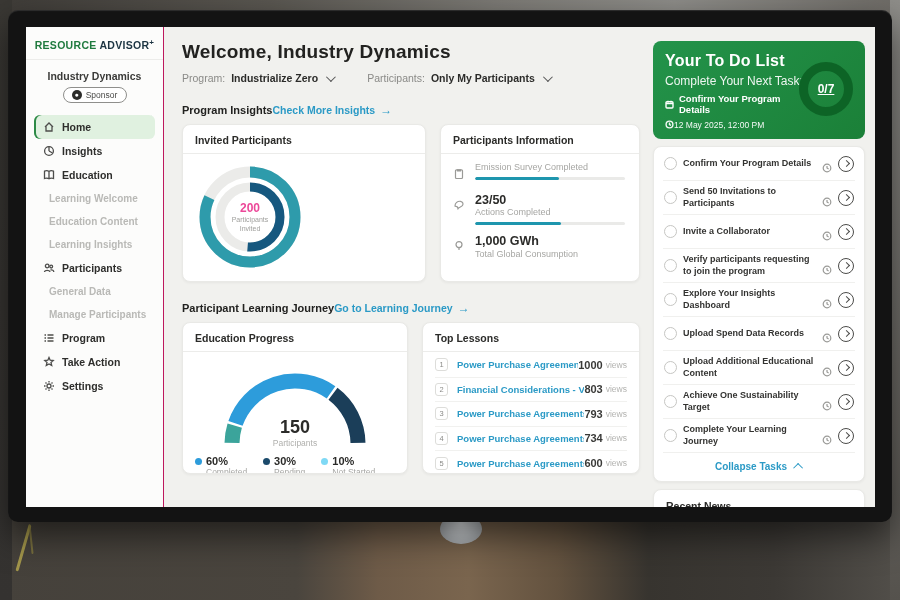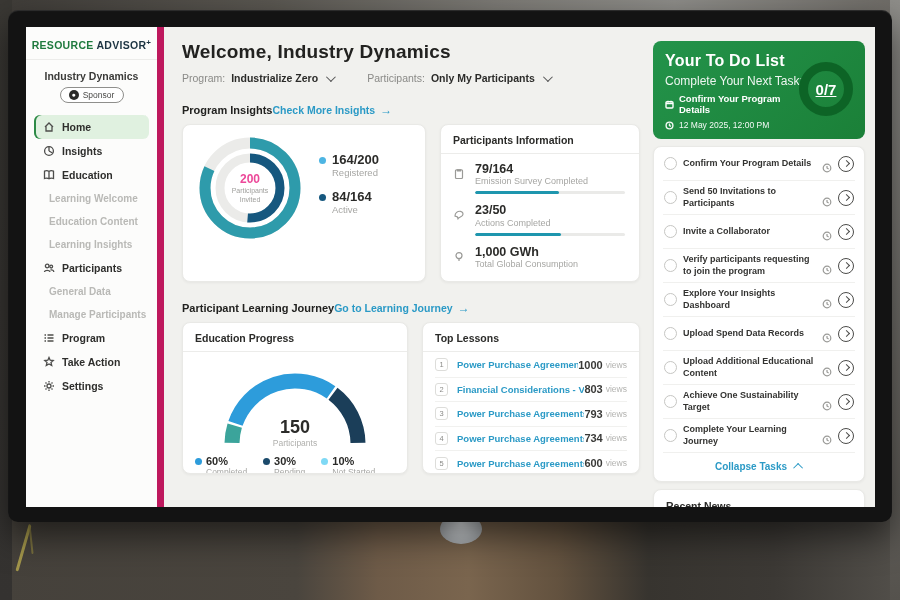--- a/index.html
+++ b/index.html
@@ -17,21 +17,21 @@
     background:radial-gradient(circle at 50% 30%, #e8ebed 0%, #c3c7ca 45%, #8f9396 100%); }
   .leaf { position:absolute; left:22px; top:524px; width:3px; height:48px; background:#b3a44d; border-radius:2px; transform:rotate(16deg); opacity:.85; }
   .leaf2 { position:absolute; left:30px; top:524px; width:2px; height:30px; background:#8f8340; border-radius:2px; transform:rotate(-6deg); opacity:.7; }
 
   
   .monitor { position:absolute; left:8px; top:10px; width:884px; height:512px; background:#131313;
     border-radius:10px; box-shadow:0 14px 34px rgba(0,0,0,.55), inset 0 1px 1px rgba(255,255,255,.12); }
   .screen { position:absolute; left:18px; top:17px; right:17px; bottom:15px; background:#f1f1ee; overflow:hidden; display:flex; }
 
   
-  .sidebar { width:138px; background:#fcfcfb; border-right:7px solid #be185d; padding-top:10px; flex:none; }
+  .sidebar { width:138px; background:#fcfcfb; border-right:1px solid #be185d; padding-top:10px; flex:none; }
   .logo { text-align:center; font-size:10.5px; font-weight:bold; letter-spacing:.3px; padding-bottom:8px; border-bottom:1px solid #ececea; }
   .logo .p1 { color:#1f7a3e; } .logo .p2 { color:#1c3442; } .logo sup { font-size:8px; color:#1c3442; }
   .org { text-align:center; font-size:10.5px; font-weight:bold; color:#3a3a38; margin-top:10px; }
   .sponsor { width:64px; margin:5px auto 8px; border:1px solid #8f8f8c; border-radius:11px; padding:2px 6px;
     display:flex; align-items:center; justify-content:center; gap:4px; background:#fff; cursor:pointer; }
   .sponsor .sp-ic { width:10px; height:10px; border-radius:50%; background:#2b2b29; color:#fff; font-size:7px;
     display:flex; align-items:center; justify-content:center; }
   .sponsor .sp-tx { font-size:8.5px; color:#4a4a48; }
   .nav { padding:4px 8px; }
   .nav-item { display:flex; align-items:center; gap:7px; height:24px; padding:0 8px; border-radius:6px; cursor:pointer; }
@@ -101,26 +101,26 @@
   .lesson-title { flex:1; font-size:9.5px; font-weight:bold; color:#2b9ac6; margin-left:9px; white-space:nowrap; overflow:hidden; }
   .views { font-size:11px; font-weight:bold; color:#3a3a38; }
   .views-lbl { font-size:8.5px; color:#b3b3b0; margin-left:3px; }
 
   
   .rightcol { width:222px; flex:none; padding:14px 10px 0 0; }
   .todo-card { position:relative; background:linear-gradient(135deg,#23934a,#1b8038); border-radius:8px; height:98px; padding:11px 12px; color:#fff; }
   .todo-title { font-size:16px; font-weight:bold; letter-spacing:.2px; }
   .todo-sub { font-size:12px; margin-top:4px; opacity:.92; }
   .todo-task { display:flex; align-items:center; gap:5px; font-size:9.5px; font-weight:bold; margin-top:5px; width:140px; }
-  .todo-date { display:flex; align-items:center; gap:5px; font-size:8.5px; margin-top:5px; opacity:.95; }
+  .todo-date { display:flex; font-size:8.5px; margin-top:5px; opacity:.95; }
   .mini-ic { width:9px; height:9px; flex:none; }
   .mini-ic svg { width:9px; height:9px; stroke:#fff; fill:none; stroke-width:1.4; }
   .todo-ring { position:absolute; right:12px; top:21px; width:54px; height:54px; border-radius:50%;
     border:9px solid #0d6426; display:flex; align-items:center; justify-content:center; }
-  .todo-ring span { font-size:15px; font-weight:bold; color:#fff;text-decoration:underline; }
+  .todo-ring span { font-size:12px; font-weight:bold; color:#fff;text-decoration:underline; }
 
   .tasks-card { background:#fff; border:1px solid #e9e9e6; border-radius:8px; margin-top:7px; padding:0 9px; box-shadow:0 1px 3px rgba(0,0,0,.05); }
   .task-row { display:flex; align-items:center; gap:6px; min-height:34px; padding:4px 1px; border-bottom:1px solid #f0f0ee; cursor:pointer; }
   .task-check { width:13px; height:13px; border-radius:50%; border:1.4px solid #c6c6c3; flex:none; }
   .task-label { flex:1; font-size:9px; font-weight:bold; color:#333331; line-height:1.25; }
   .task-clock { width:10px; height:10px; flex:none; }
   .task-clock svg { width:10px; height:10px; stroke:#9a9a97; fill:none; stroke-width:1.2; }
   .task-go { width:16px; height:16px; border-radius:50%; border:1.5px solid #4c4c4a; flex:none; position:relative; }
   .task-go::after { content:""; position:absolute; left:5px; top:4.5px; width:4px; height:4px;
     border-right:1.5px solid #4c4c4a; border-top:1.5px solid #4c4c4a; transform:rotate(45deg); }
@@ -254,62 +254,46 @@
       <span class="section-title">Program Insights</span>
       <span class="link">
         <span>Check More Insights</span>
             <span class="arrow">→</span>
       </span>
     </div>
 
     <div class="cards-row">
 
       <div class="card invited-card">
+        <div class="card-title">Invited Participants</div>
         <div class="invited-body">
           <div class="donut-wrap">
             <svg id="donut-svg" width="118" height="118" viewBox="0 0 118 118">
                   <circle cx="59" cy="59" r="45" fill="none" stroke="#EBEBE9" stroke-width="11"></circle>
                   <circle cx="59" cy="59" r="45" fill="none" stroke="#2E9BAB" stroke-width="11" stroke-dasharray="231.84953783492674 282.7433388230814" transform="rotate(-90 59 59)"></circle>
                   <circle cx="59" cy="59" r="30" fill="none" stroke="#EBEBE9" stroke-width="9"></circle>
                   <circle cx="59" cy="59" r="30" fill="none" stroke="#16587F" stroke-width="9" stroke-dasharray="96.54650593958876 188.49555921538757" transform="rotate(-90 59 59)"></circle>
                 </svg>
             <div class="donut-center">
               <div class="donut-val">200</div>
               <div class="donut-lbl">Participants Invited</div>
             </div>
           </div>
-          <div class="dlegend">
-            <div class="dlegend-item">
-              <span class="dot" style="background-color: rgb(77, 181, 227);"></span>
-              <span>
-                    <div class="dl-val">164/200</div>
-              <div class="dl-lbl">Registered</div>
-                  </span>
-            </div>
-            <div class="dlegend-item">
-              <span class="dot" style="background-color: rgb(22, 88, 127);"></span>
-              <span>
-                    <div class="dl-val">84/164</div>
-              <div class="dl-lbl">Active</div>
-                  </span>
-            </div>
-          </div>
         </div>
       </div>
 
       <div class="card info-card">
         <div class="card-title">Participants Information</div>
         <div class="info-body">
           <div class="info-row">
             <span class="info-ic"><svg viewBox="0 0 12 12">
                     <rect x="2.5" y="1.8" width="7" height="8.7" rx="1"></rect>
                     <path d="M4.5 1.8 H7.5 V3 H4.5 Z"></path>
                   </svg></span>
             <span class="info-right">
-              <div class="info-val">79/164</div>
               <div class="info-lbl">Emission Survey Completed</div>
               <div class="bar">
                     <div class="fill" style="background-color: rgb(30, 150, 174); width: 56%;"></div>
                   </div>
             </span>
           </div>
           <div class="info-row">
             <span class="info-ic"><svg viewBox="0 0 12 12">
                     <path d="M2 7 C2 4 4.5 2 7.5 2.3 C10 2.6 10.5 5 9.5 6.5 C8.5 8 6 8 5 9.7 L4.5 8 Z"></path>
                   </svg></span>

